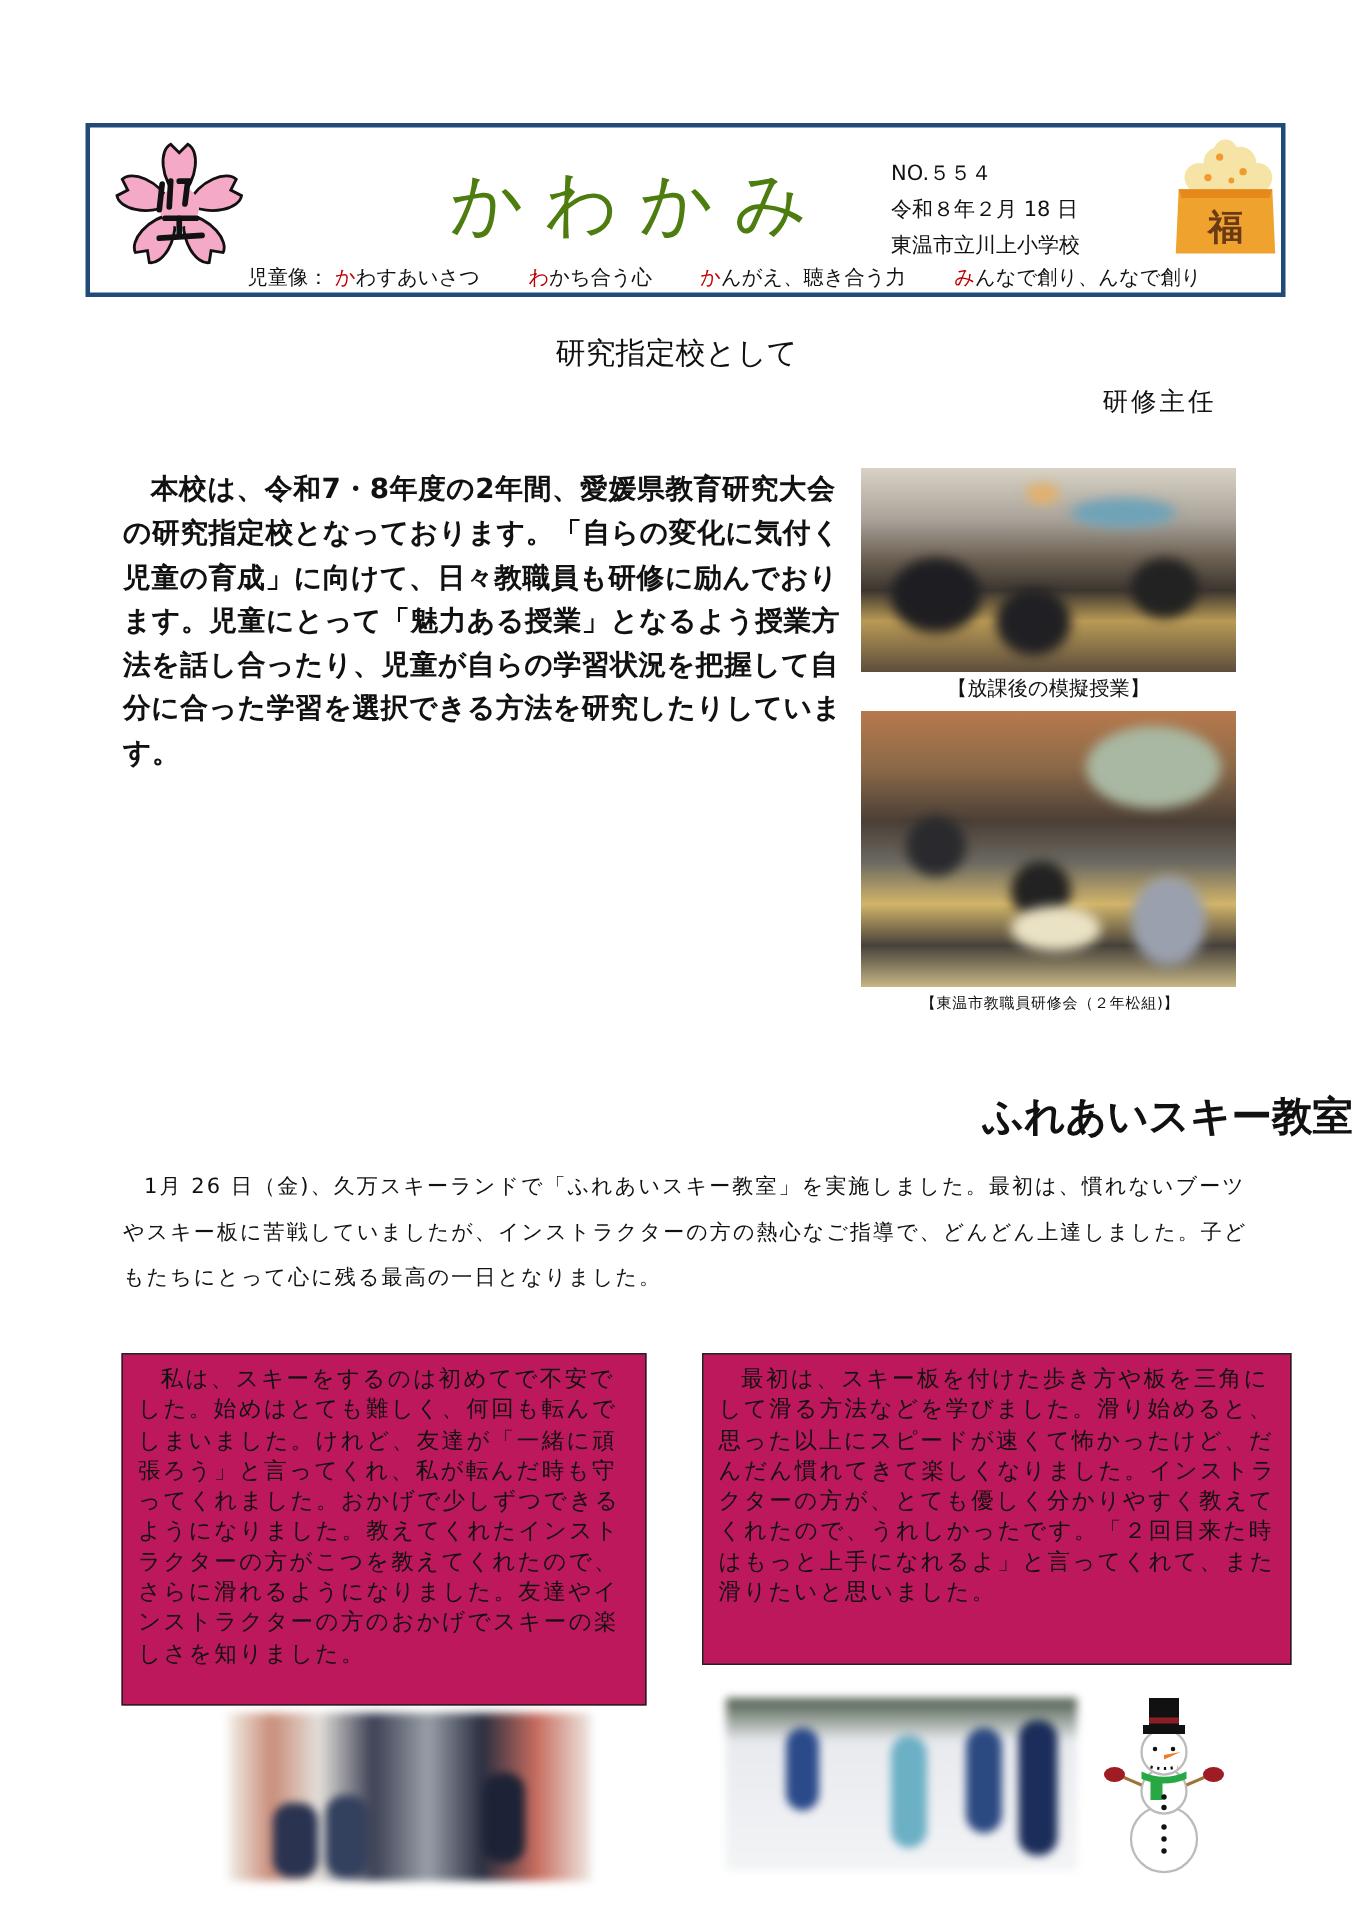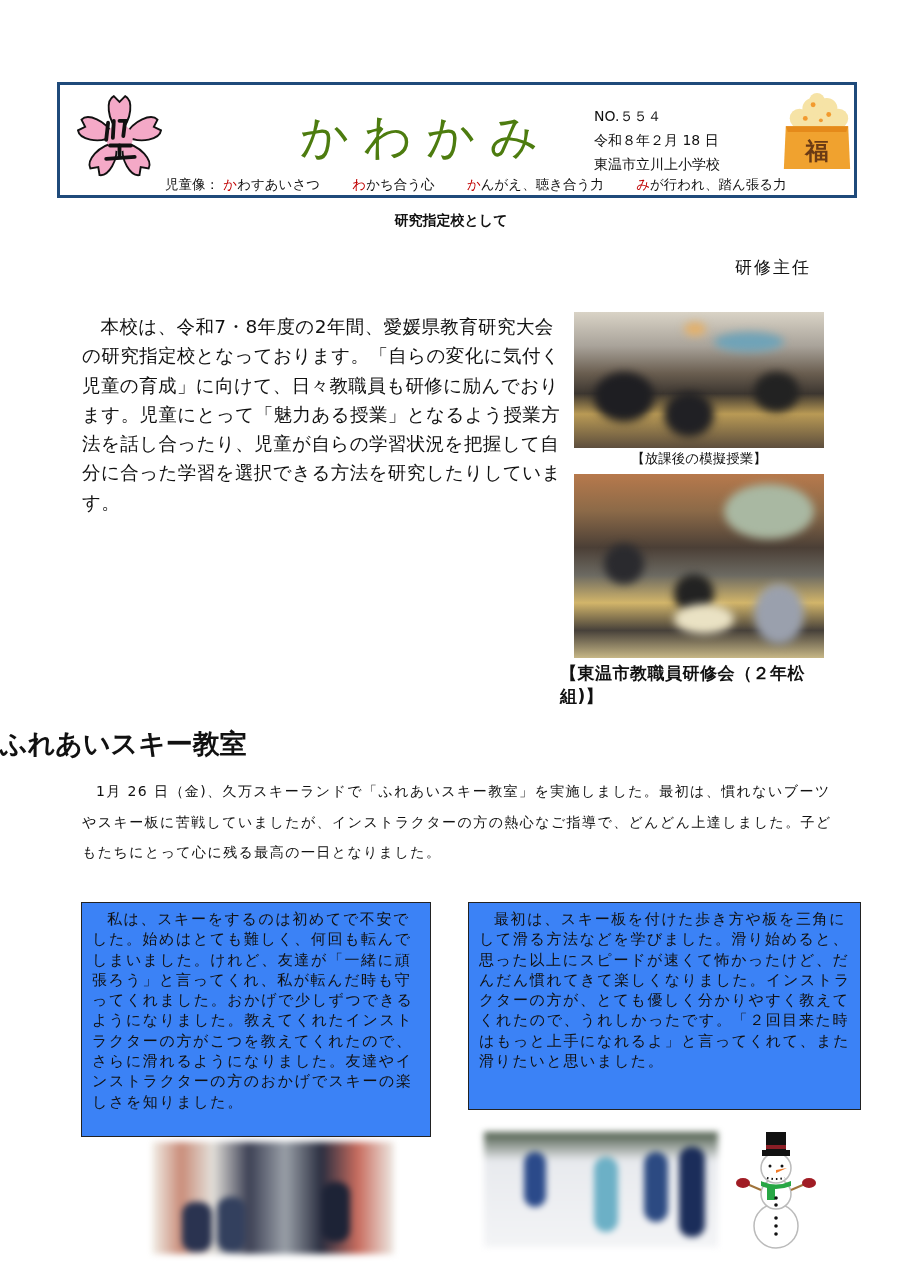--- a/index.html
+++ b/index.html
@@ -12,39 +12,39 @@
   .logo { left:72px; top:92px; width:95px; height:88px; }
   .title { left:272px; top:96px; font-size:48px; color:#4d7c0f; letter-spacing:14px; line-height:80px; font-family:"DejaVu Sans", sans-serif;margin-left:28px; }
   .meta { left:594px; top:104px; font-size:14px; line-height:24px; color:#111; }
   .meta div { white-space:nowrap; }
   .fuku { left:778px; top:92px; width:78px; height:82px; }
   .motto { left:165px; top:176px; font-size:13.5px; white-space:nowrap; }
   .motto .sp { display:inline-block; width:28px; }
   .motto .hl { color:#c00000; }
 
   
-  .sec1-title { left:0; width:902px; top:212px; text-align:center; font-size:14px; font-weight:bold; }
+  .sec1-title { left:0; width:902px; top:222px; text-align:center; font-size:20px; font-weight:normal; }
   .sec1-author { left:735px; top:256px; font-size:17px; letter-spacing:2px; }
   .sec1-body { left:82px; top:312px; width:485px; font-size:18.5px; line-height:29.3px; letter-spacing:0.4px; }
-  .sec1-body p { margin:0; text-indent:1em; }
+  .sec1-body p { margin:0; text-indent:1em;font-weight:bold; }
   .photo { background:#555; overflow:hidden; }
   .photo1 { left:574px; top:312px; width:250px; height:136px;
             background: linear-gradient(180deg, #d9d3c6 0%, #a9a39a 25%, #6a5e50 45%, #3c3630 60%, #b99a55 75%, #5d4e3d 100%); }
   .photo2 { left:574px; top:474px; width:250px; height:184px;
             background: linear-gradient(180deg, #b7794c 0%, #8c6a48 20%, #4b3f36 40%, #6c6a62 55%, #d2b56a 70%, #47413a 85%, #c7b786 100%); }
   .photo .blob { position:absolute; border-radius:50%; filter:blur(4px); }
   .cap1 { left:574px; top:450px; width:250px; text-align:center; font-size:13.5px; }
-  .cap2 { left:560px; top:662px; width:280px; font-size:17px; letter-spacing:0.5px;font-weight:bold; }
+  .cap2 { left:560px; top:662px; width:280px; text-align:center; font-size:10px; letter-spacing:0.5px; }
 
   
-  .sec2-title { left:0; width:902px; top:726px; text-align:left; font-size:27px; font-weight:bold; }
+  .sec2-title { left:0; width:902px; top:726px; text-align:right; font-size:27px; font-weight:bold; }
   .sec2-body { left:82px; top:776px; width:760px; font-size:14px; line-height:30.5px; letter-spacing:1.4px; }
   .sec2-body p { margin:0; text-indent:1em; }
 
-  .box { border:1.5px solid #222; box-sizing:border-box; padding:6px 9px 4px 10px; font-size:15px; line-height:20.3px; letter-spacing:1.6px; background:#3b82f6; }
+  .box { border:1.5px solid #222; box-sizing:border-box; padding:6px 9px 4px 10px; font-size:15px; line-height:20.3px; letter-spacing:1.6px; background:#be185d; }
   .box1 { left:81px; top:902px; width:350px; height:235px; }
   .box2 { left:468px; top:902px; width:393px; height:208px; }
   .box p { margin:0; text-indent:1em; }
   .box .sig { text-align:right; margin-top:-20px; }
 
   .skiphoto1 { left:152px; top:1142px; width:242px; height:112px; filter:blur(3px);
                background: linear-gradient(90deg, #f2efe8 0%, #c98c79 12%, #e3e0da 25%, #3c4054 40%, #9aa0a8 55%, #2a2e40 70%, #c86c5e 85%, #eeeae4 100%); }
   .skiphoto2 { left:484px; top:1132px; width:234px; height:115px; filter:blur(3px);
                background: linear-gradient(180deg, #4a5a48 0%, #e8eaee 25%, #f3f4f6 100%); }
   .skiphoto2 .fig, .skiphoto1 .fig { position:absolute; border-radius:12px; }
@@ -103,21 +103,21 @@
   <path d="M8,34 L72,34 L74,78 L6,78 Z" fill="#f0a22f"></path>
   <path d="M8,34 L72,34 L70,40 L10,40 Z" fill="#e58a1a"></path>
   <text x="40" y="68" text-anchor="middle" font-size="24" fill="#6a3a14" font-family="DejaVu Sans, sans-serif" font-weight="bold">福</text>
 </svg>
 
 <div class="abs motto">
   <span>児童像：</span>
   <span class="hl">か</span><span>わすあいさつ</span><span class="sp"></span>
   <span class="hl">わ</span><span>かち合う心</span><span class="sp"></span>
   <span class="hl">か</span><span>んがえ、聴き合う力</span><span class="sp"></span>
-  <span class="hl">み</span><span>が行われ、踏ん張る力</span>
+  <span class="hl">み</span><span>んなで創り、んなで創り</span>
 </div>
 
 <div class="abs sec1-title">研究指定校として</div>
 <div class="abs sec1-author">研修主任</div>
 
 <div class="abs sec1-body">
   <p>本校は、令和7・8年度の2年間、愛媛県教育研究大会の研究指定校となっております。「自らの変化に気付く児童の育成」に向けて、日々教職員も研修に励んでおります。児童にとって「魅力ある授業」となるよう授業方法を話し合ったり、児童が自らの学習状況を把握して自分に合った学習を選択できる方法を研究したりしています。</p>
 </div>
 
 <div class="abs photo photo1">

